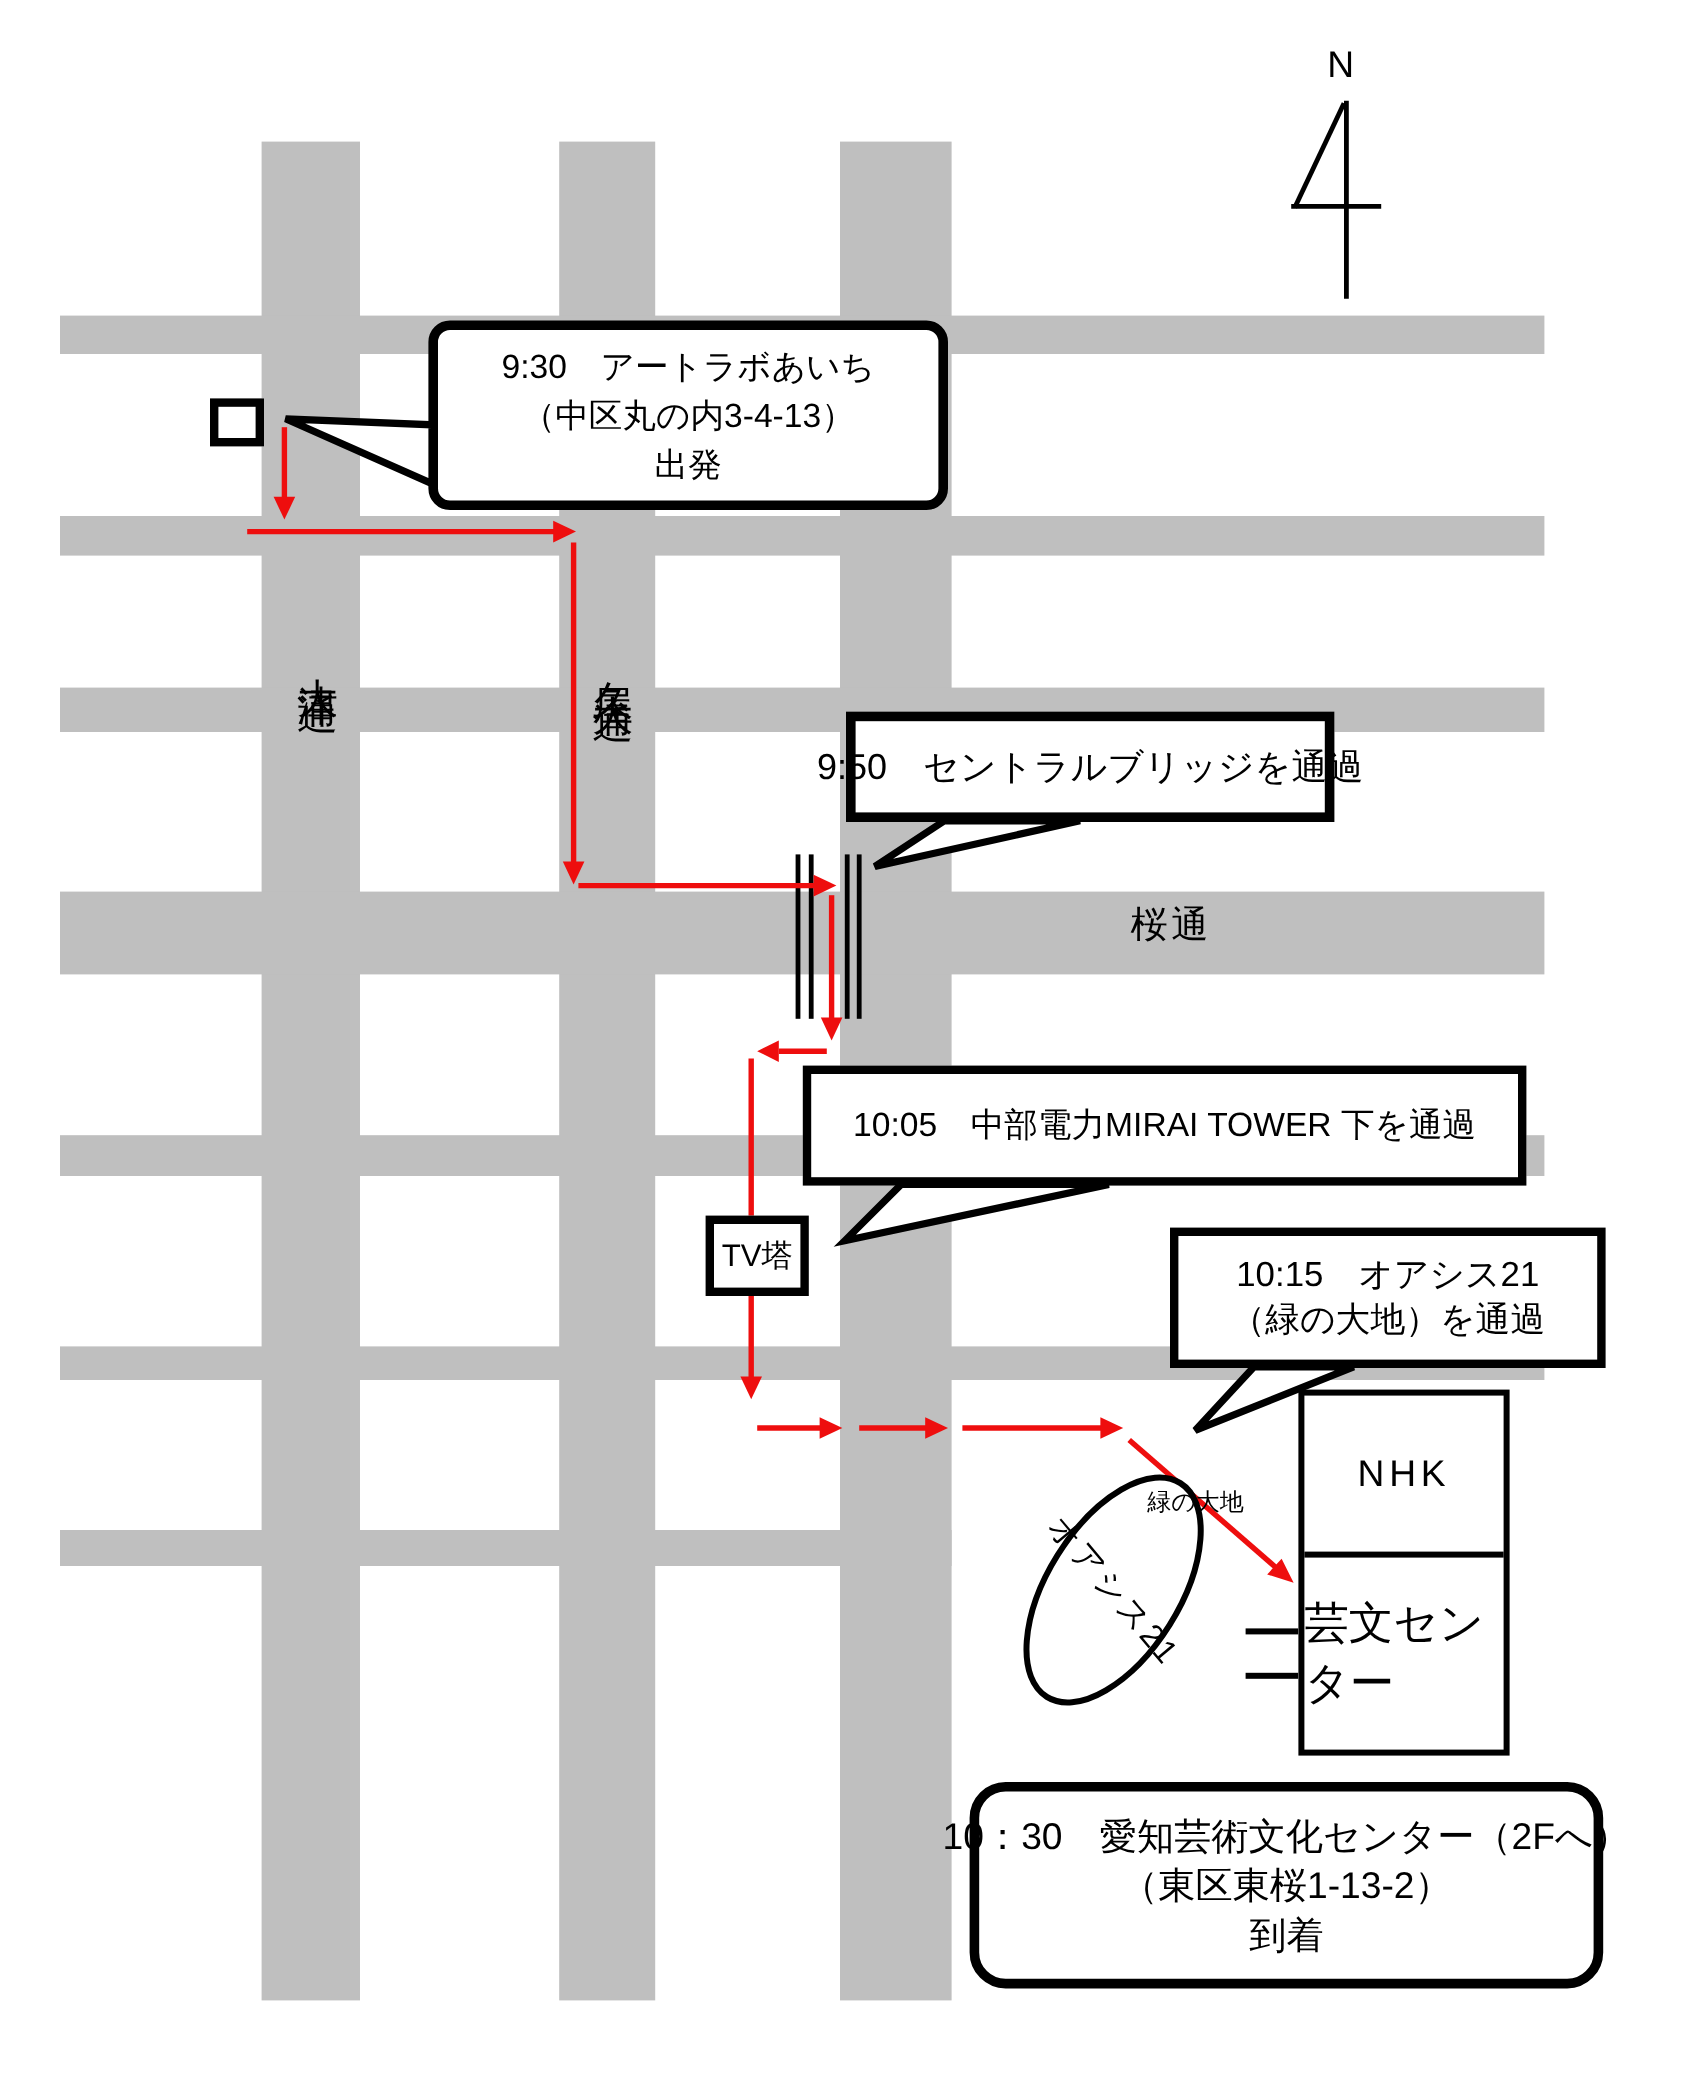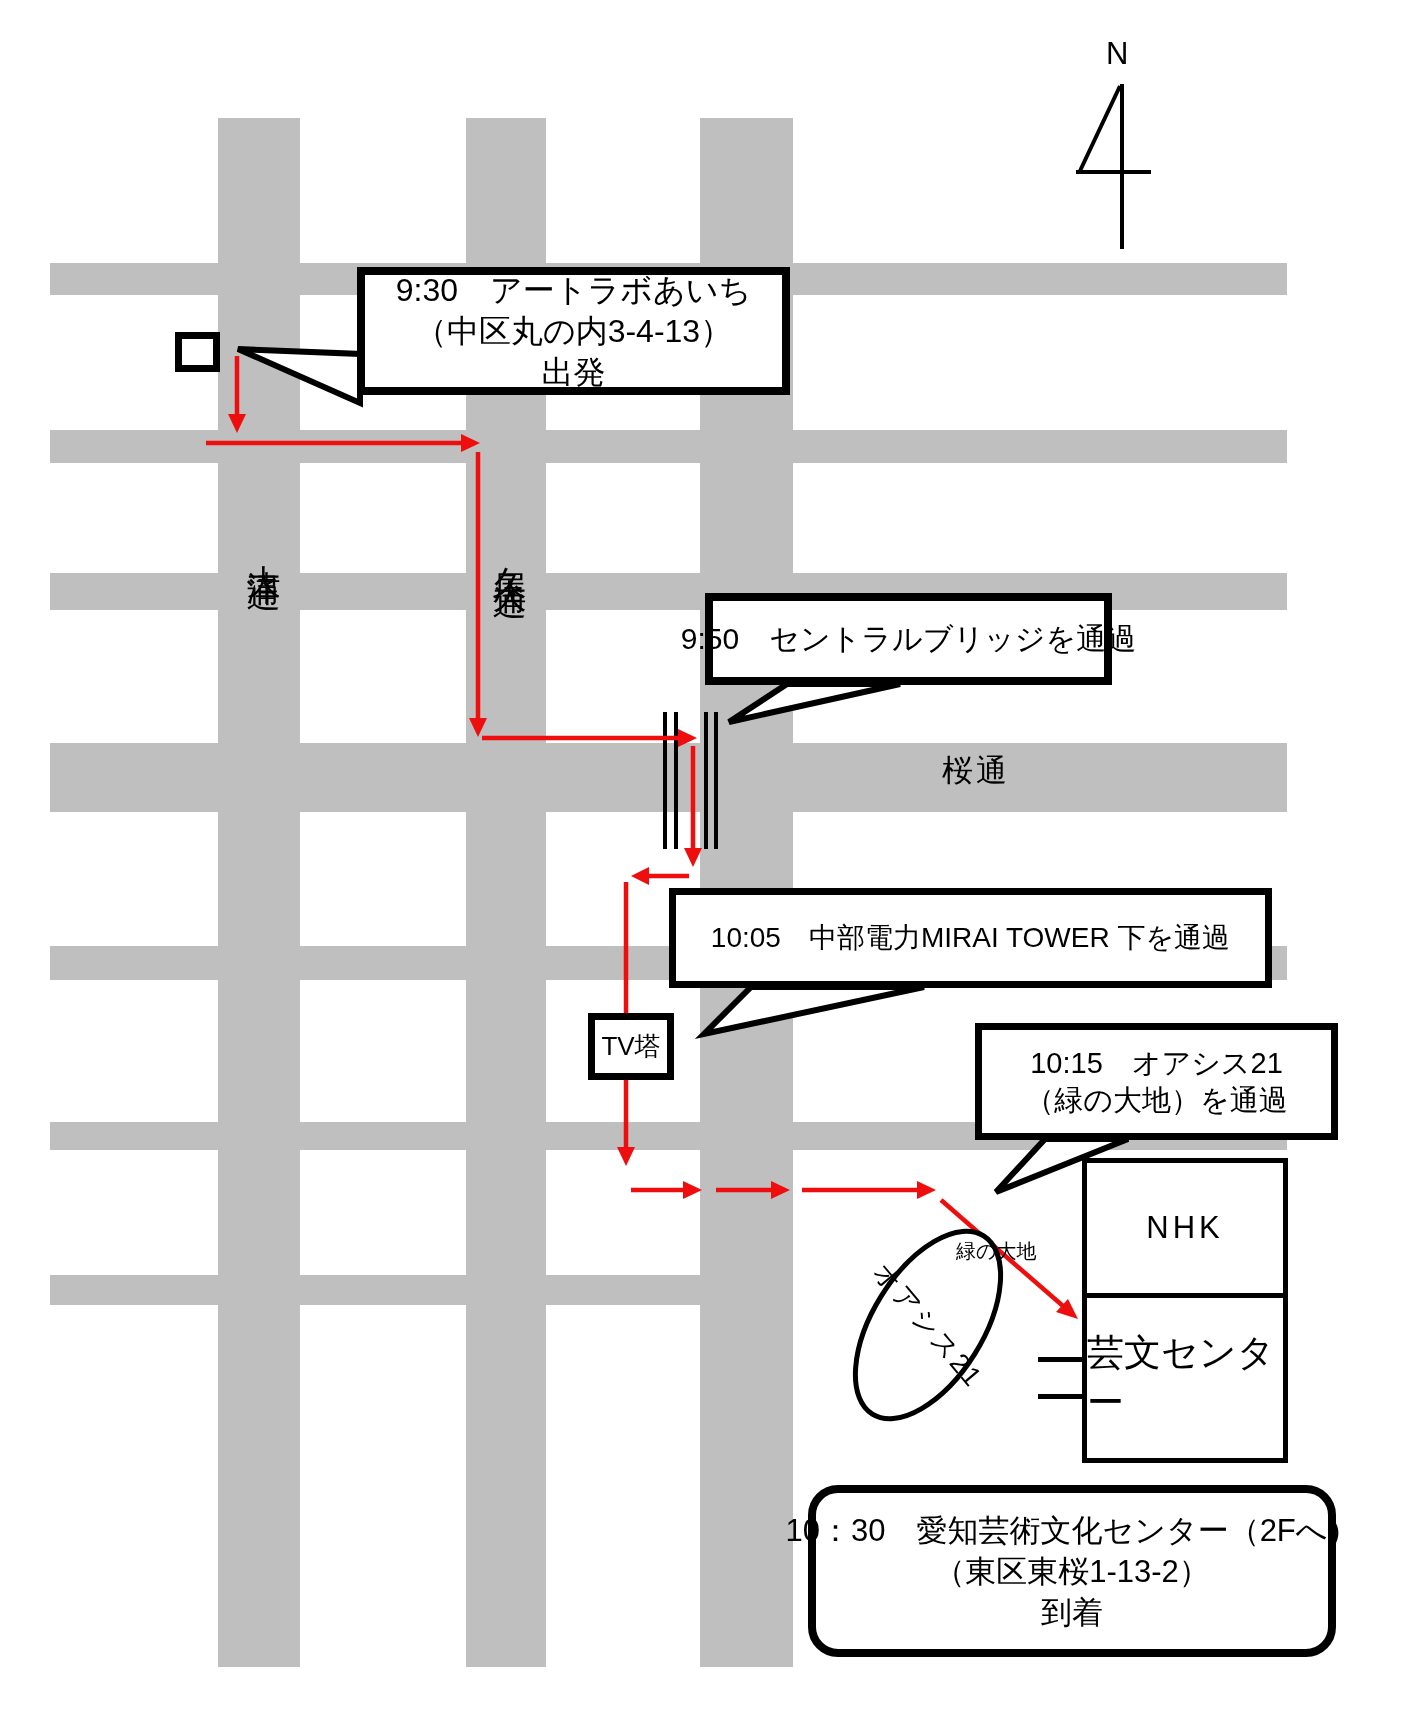--- a/index.html
+++ b/index.html
@@ -20,28 +20,28 @@
     display:flex;flex-direction:column;align-items:center;justify-content:center;
     text-align:center;z-index:3;color:#000;
   }
   .callout .cl{white-space:pre;}
 
   
   .bbox{position:absolute;background:#fff;border:6px solid #000;box-sizing:border-box;z-index:3;}
 
   .vtext{writing-mode:vertical-rl;text-orientation:upright;letter-spacing:6px;}
 
-  .c930 {left:357px;top:267px;width:433px;height:128px;font-size:32px;line-height:41px;}
+  .c930 {left:357px;top:267px;width:433px;height:158px;font-size:28px;line-height:41px;border-radius:18px;}
   .c950 {left:705px;top:593px;width:407px;height:92px;font-size:30px;}
   .c1005{left:669px;top:888px;width:603px;height:100px;font-size:28px;border-width:7px;}
   .c1015{left:975px;top:1023px;width:363px;height:117px;font-size:29px;line-height:37px;border-width:7px;align-items:center;}
   .c1030{left:808px;top:1485px;width:528px;height:172px;font-size:31px;line-height:41px;border-radius:30px;}
   .ctv  {left:588px;top:1013px;width:86px;height:67px;font-size:26px;border-width:7px;z-index:3;}
 
-  .nhk-wrap{left:1082px;top:1158px;width:206px;height:305px;border-width:5px;
+  .nhk-wrap{left:1082px;top:1158px;width:176px;height:305px;border-width:5px;
     display:flex;flex-direction:column;z-index:3;}
   .nhk-cell{display:flex;align-items:center;justify-content:center;box-sizing:border-box;}
   .nhk-top{height:135px;border-bottom:5px solid #000;font-size:31px;letter-spacing:4px;}
   .nhk-bot{flex:1;font-size:37px;}
 
   .start-square{position:absolute;left:175px;top:332px;width:45px;height:40px;
     border:7px solid #000;background:#fff;box-sizing:border-box;z-index:3;}
 
   .street-label-v{font-size:34px;z-index:4;}
   .lbl-otsu{left:241px;top:538px;}

